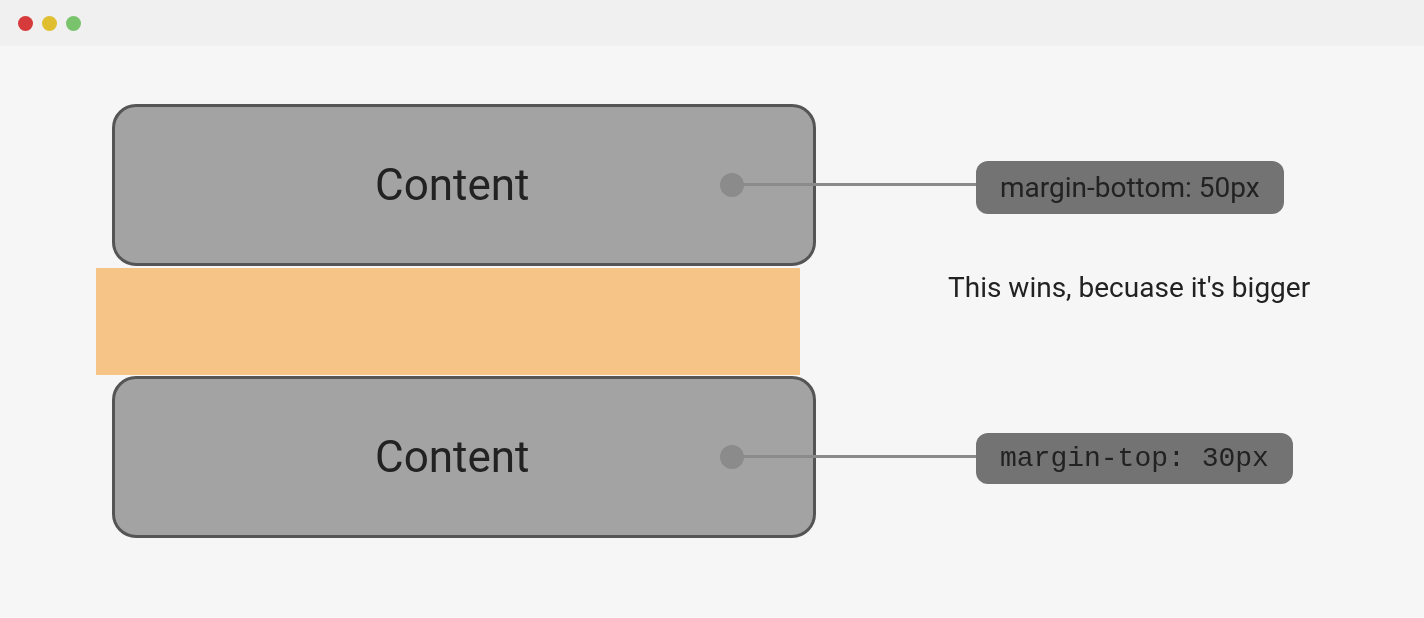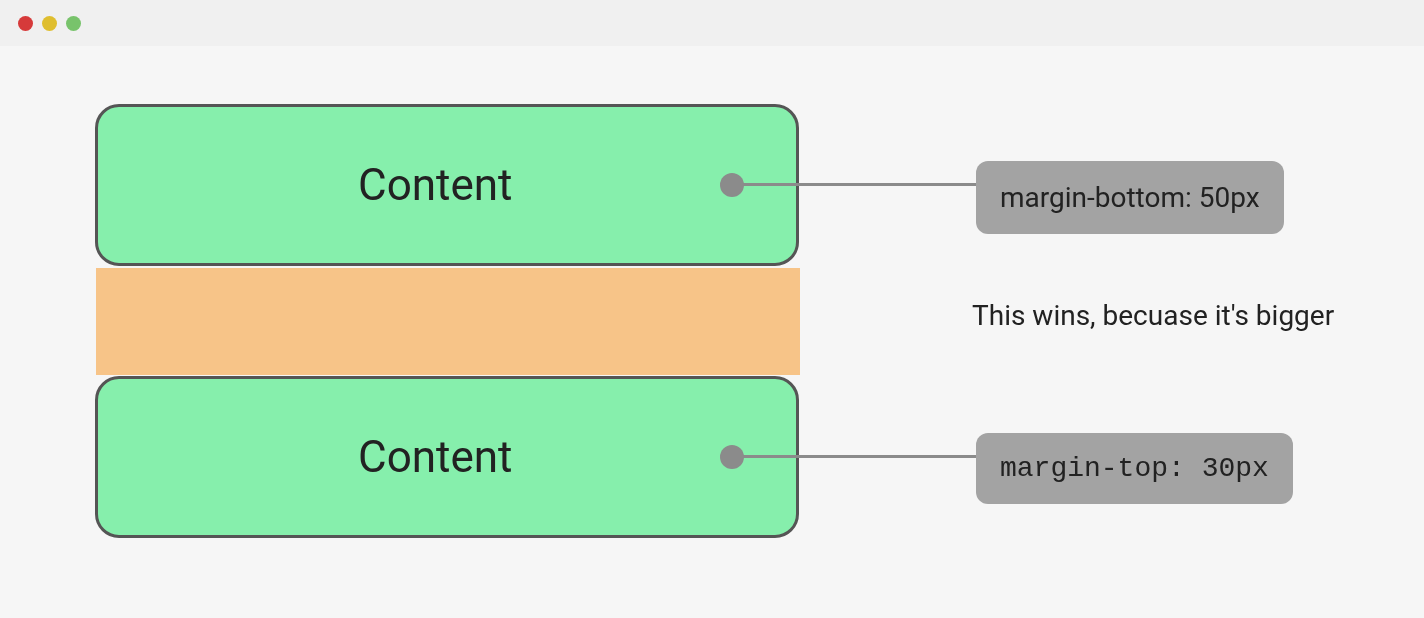--- a/index.html
+++ b/index.html
@@ -29,24 +29,24 @@
     .dot-green { background: #78c36b; }
 
     .canvas {
       position: relative;
       width: 100%;
       height: calc(100% - 46px);
     }
 
     .content-box {
       position: absolute;
-      left: 95px;
+      left: 112px;
       width: 704px;
       height: 162px;
-      background: #86efac;
+      background: #a3a3a3;
       border: 3px solid #555;
       border-radius: 24px;
       display: flex;
       align-items: center;
       padding-left: 260px;
       font-size: 44px;
       color: #222;
       font-weight: 400;
     }
 
@@ -73,41 +73,41 @@
       width: 24px;
       height: 24px;
       border-radius: 50%;
       background: #8b8b8b;
       top: -13px;
       left: -12px;
     }
 
     .badge {
       position: absolute;
-      background: #a3a3a3;
+      background: #737373;
       border-radius: 12px;
       font-size: 28px;
       color: #222;
-      padding: 20px 24px;
+      padding: 10px 24px;
       font-weight: 400;
       white-space: nowrap;
     }
 
     .caption {
       position: absolute;
       font-size: 28px;
       color: #222;
       white-space: nowrap;
     }
 
     .line1 { left: 732px; top: 137px; width: 246px; }
     .line2 { left: 732px; top: 409px; width: 246px; }
     .badge1 { left: 976px; top: 115px; }
     .badge2 { left: 976px; top: 387px; font-family: Liberation Mono, monospace; }
-    .caption1 { left: 972px; top: 225px; margin-top: 28px; }
+    .caption1 { left: 948px; top: 225px; }
   </style>
 </head>
 <body>
 
 <div class="titlebar">
   <div class="dot dot-red"></div>
   <div class="dot dot-yellow"></div>
   <div class="dot dot-green"></div>
 </div>
 

